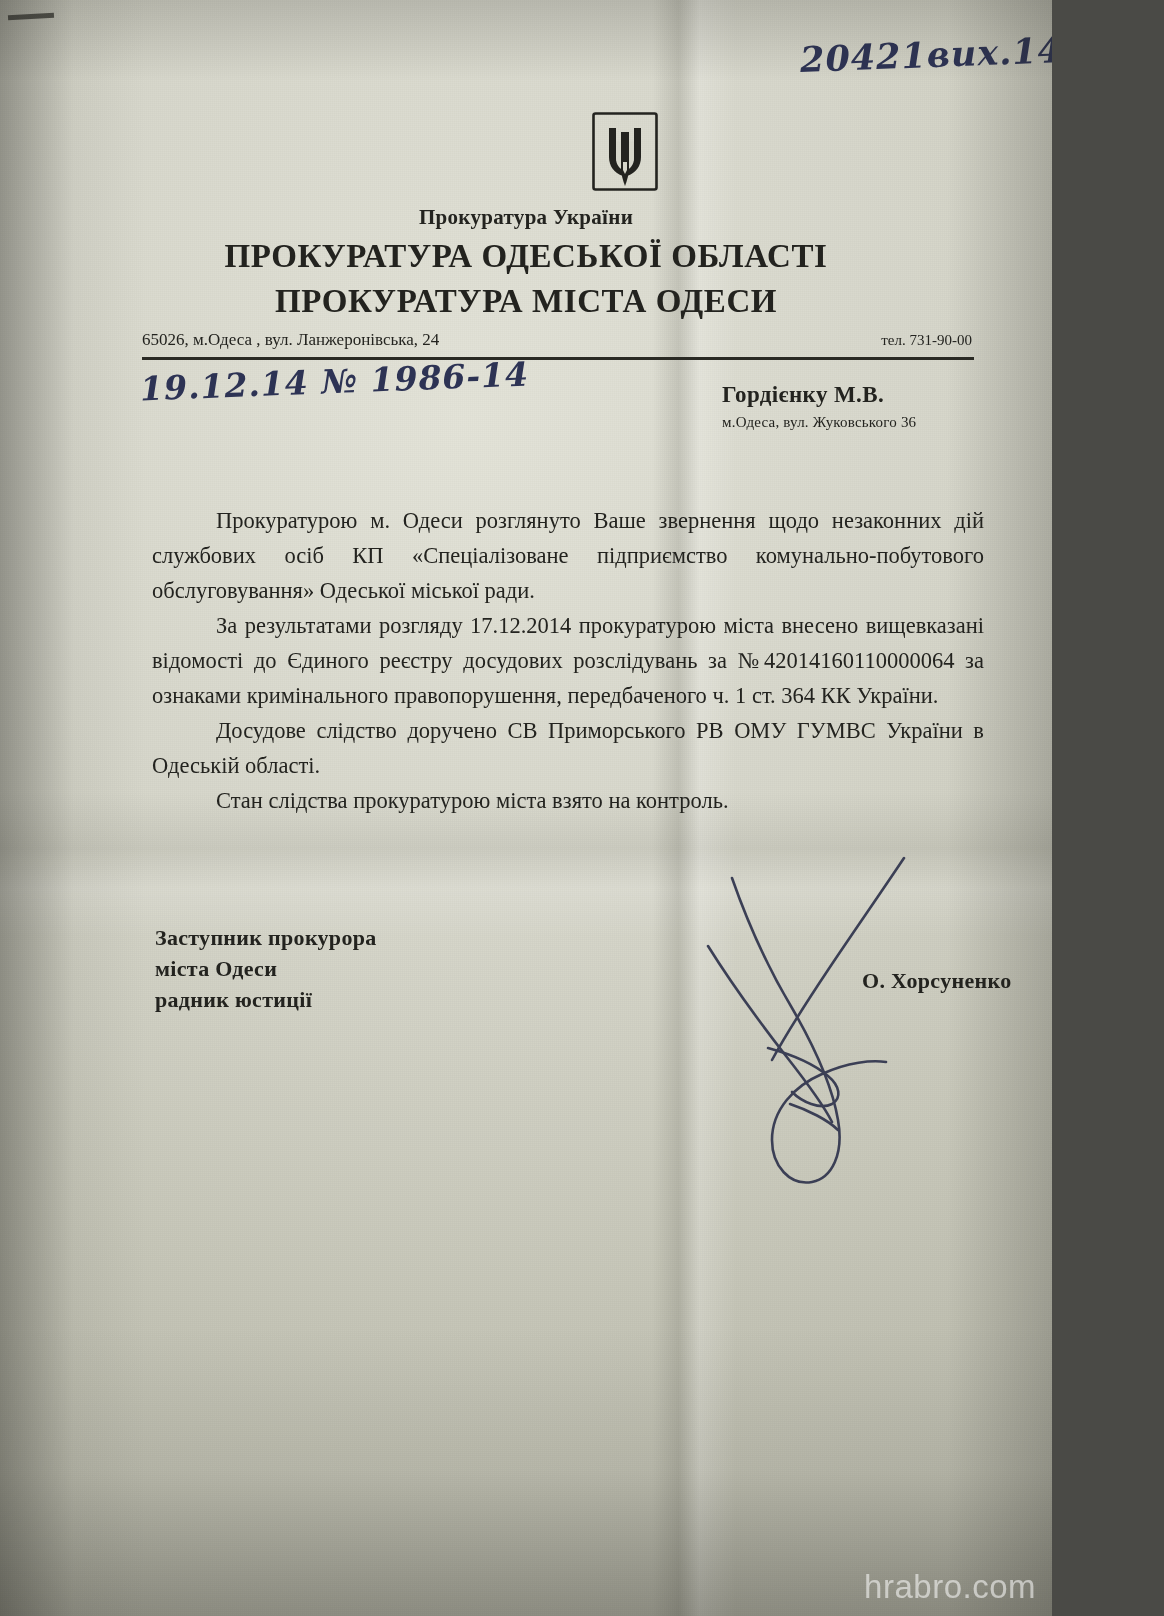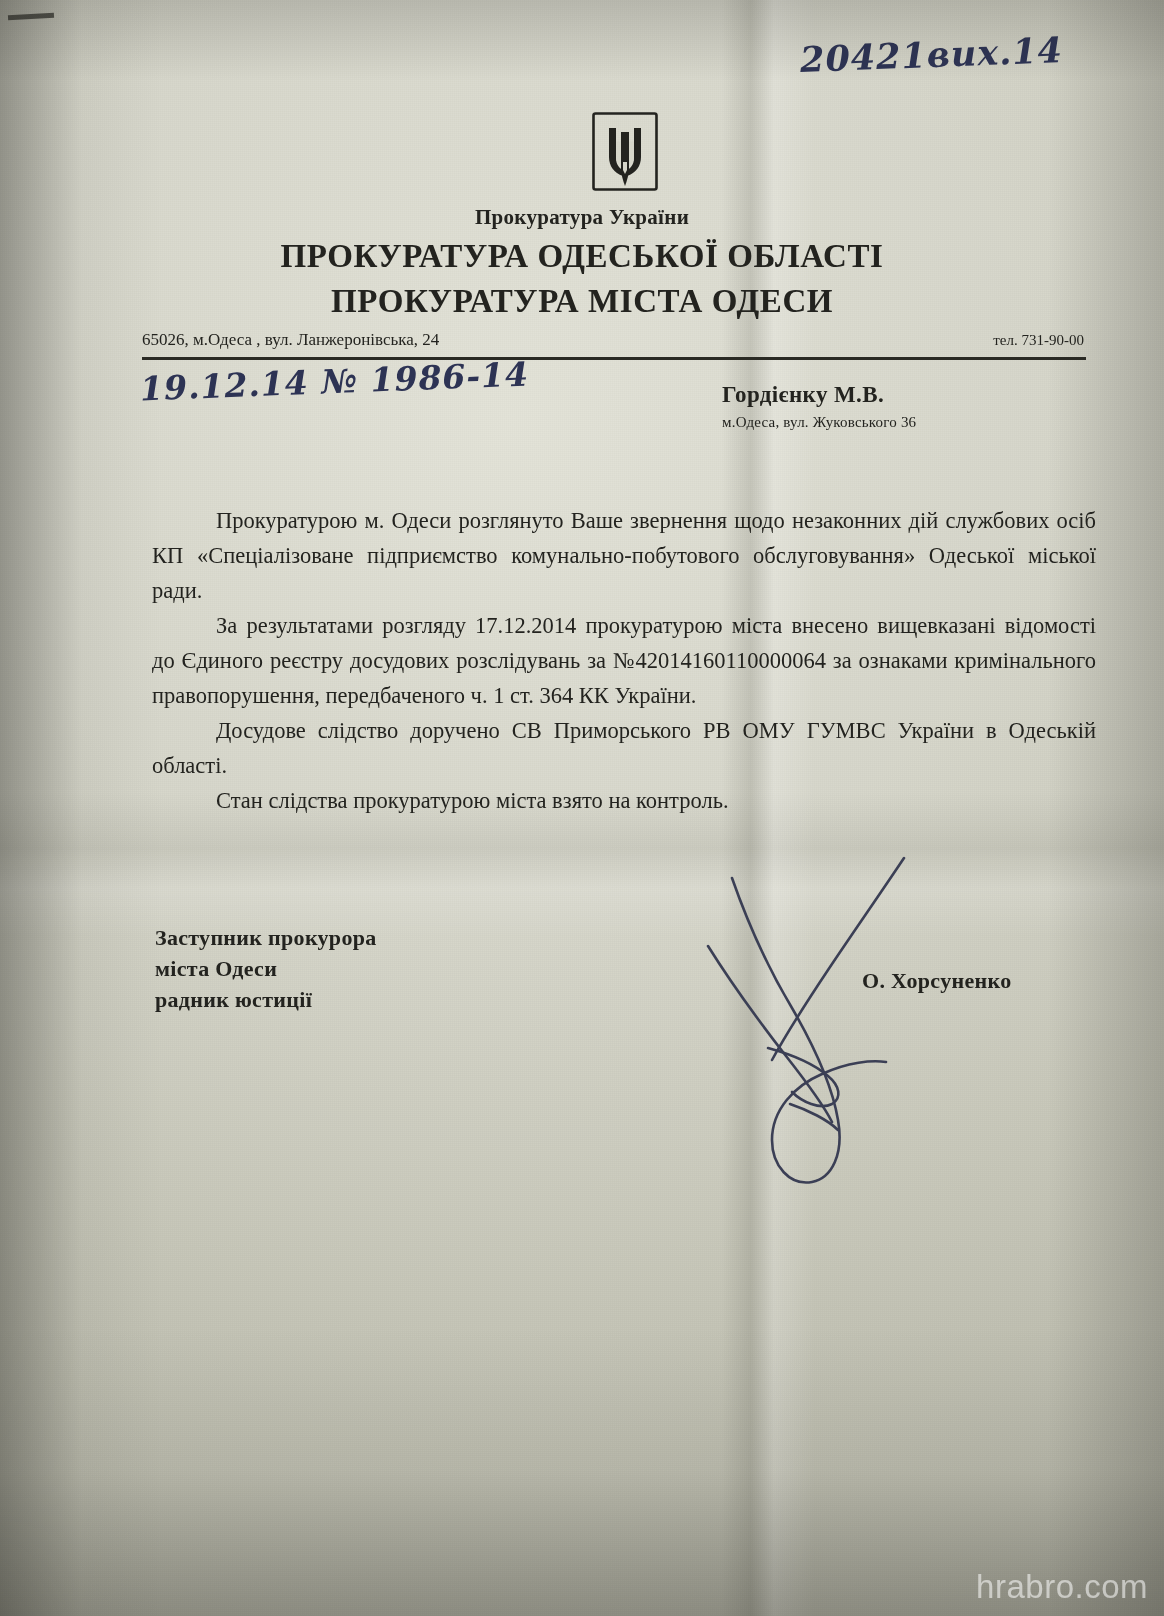--- a/index.html
+++ b/index.html
@@ -3,21 +3,21 @@
 <meta charset="utf-8">
 <title>Scanned letter</title>
 <style>
   html, body {
     margin: 0;
     padding: 0;
     background: #4a4a46;
   }
   .page {
     position: relative;
-    width: 1164px;
+    width: 1052px;
     height: 1616px;
     overflow: hidden;
     font-family: "Liberation Serif", serif;
     background: #c9c9bd;
   }
 
   
   .paper {
     position: absolute;
     inset: 0;

